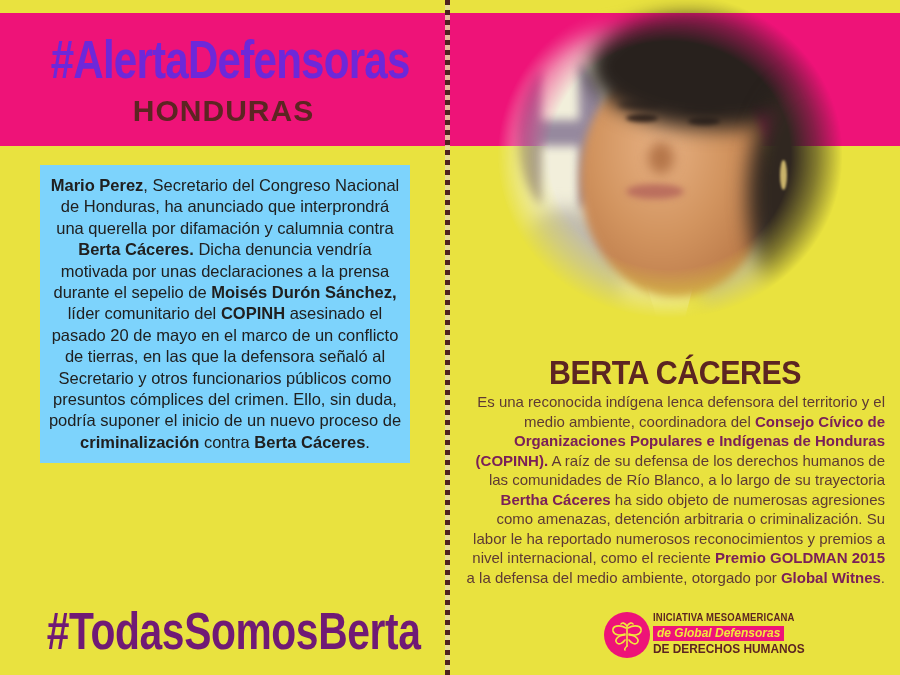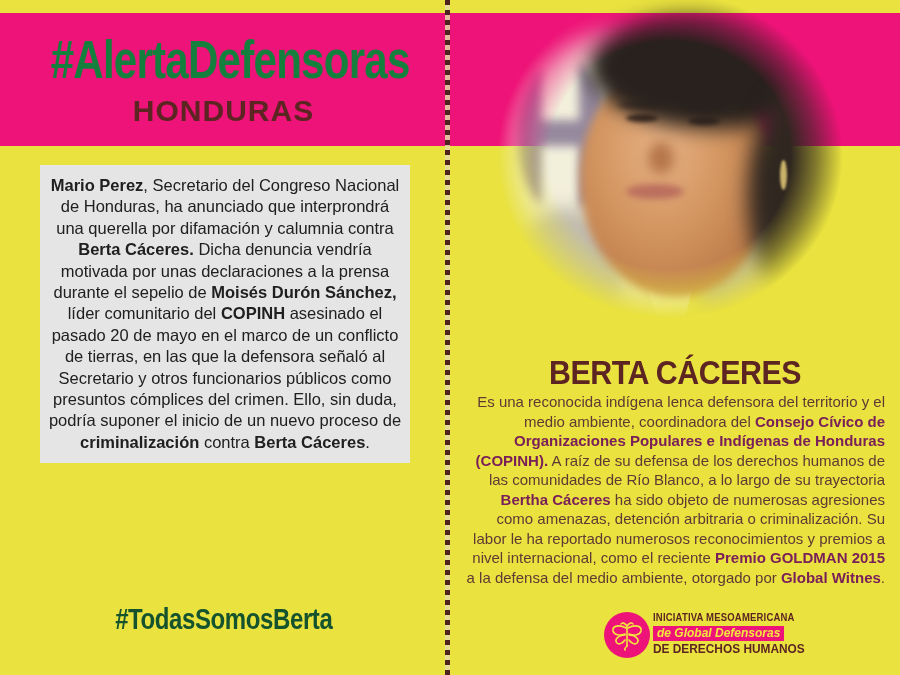--- a/index.html
+++ b/index.html
@@ -5,46 +5,46 @@
   html,body{margin:0;padding:0;background:#888;}
   #poster{
     position:relative; width:900px; height:675px; overflow:hidden;
     background:#e9e23f;
     font-family:"Liberation Sans", sans-serif;
   }
   
   .pink-band{position:absolute; left:0; top:13px; width:900px; height:133px; background:#ee1378;}
   .headline{
     position:absolute; left:0; top:28px; width:447px; text-align:center;
-    color:#15803d; font-weight:700; font-size:54px; letter-spacing:-1px; white-space:nowrap;
+    color:#6d28d9; font-weight:700; font-size:54px; letter-spacing:-1px; white-space:nowrap;
   }
   .headline span{display:inline-block; transform:scaleX(.78); transform-origin:center;}
   .country{
     position:absolute; left:0; top:94px; width:447px; text-align:center;
     color:#5c2522; font-weight:700; font-size:30px; letter-spacing:1px;
   }
   
   .divider{
     position:absolute; left:444px; top:0; width:6px; height:675px; z-index:6;
     background:
       repeating-linear-gradient(to bottom, #4d221f 0 5px, rgba(0,0,0,0) 5px 10px),
       linear-gradient(to bottom, rgba(228,219,165,.85), rgba(228,219,165,.85));
     background-size:5px 100%,5px 100%; background-position:center top; background-repeat:no-repeat;
   }
   
   .gray-box{
     position:absolute; left:40px; width:370px; box-sizing:border-box;
-    background:#e5e5e5; color:#202020; text-align:center;
+    background:#7dd3fc; color:#202020; text-align:center;
   }
   .news-box{top:165px; font-size:16.5px; line-height:21.4px; padding:10px 8px;}
   .news-box b{font-weight:700;}
   .quote-box{top:501px; font-style:italic; font-size:19px; line-height:23px; padding:10px 8px; color:#2a2a2a;}
   .hashtag-bottom{
     position:absolute; left:0; top:602px; width:447px; text-align:center;
-    color:#14532d; font-weight:700; font-size:30px; letter-spacing:-.5px; white-space:nowrap;
+    color:#701a75; font-weight:700; font-size:51px; letter-spacing:-.5px; white-space:nowrap;
   }
   .hashtag-bottom span{display:inline-block; transform:scaleX(.8); transform-origin:center;}
   
   .photo{position:absolute; left:450px; top:0; width:415px; height:370px; z-index:3;
     -webkit-mask-image:radial-gradient(ellipse 52% 55% at 53% 42%, #000 56%, rgba(0,0,0,.55) 68%, transparent 80%);
     mask-image:radial-gradient(ellipse 52% 55% at 53% 42%, #000 56%, rgba(0,0,0,.55) 68%, transparent 80%);
   }
   .photo div{position:absolute; border-radius:50%;}
   .ph-wall{left:30px; top:30px; width:220px; height:280px; background:#f2efdb; filter:blur(14px);}
   .ph-letter{left:67px; top:58px; width:92px; height:158px; border-radius:0; opacity:.9; filter:blur(5px);

